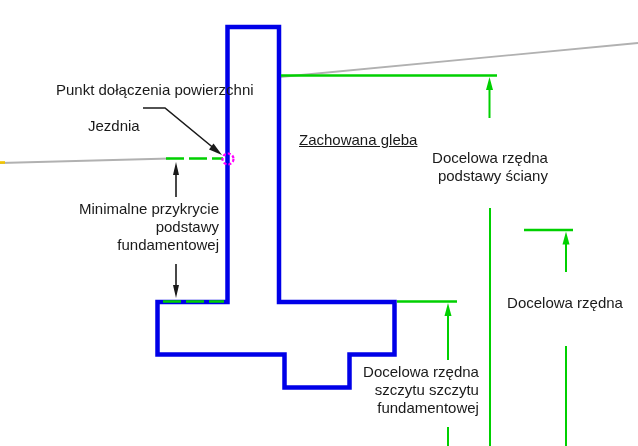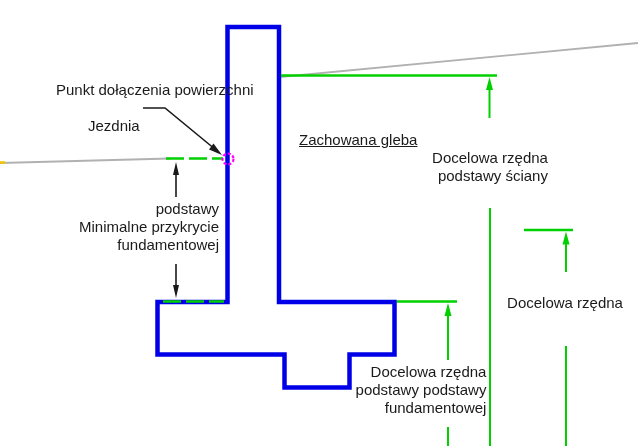--- a/index.html
+++ b/index.html
@@ -75,35 +75,35 @@
     <polygon class="black-fill" points="176,298 173,285 179,285"></polygon>
 
     <circle class="magenta-marker" cx="228" cy="159" r="5.5"></circle>
   </svg>
 
   <div class="lbl" style="left:8px; top:81px;margin-left:48px;">Punkt dołączenia powierzchni</div>
 
   <div class="lbl" style="left:88px; top:117px;">Jezdnia</div>
 
   <div class="lbl center" style="left:149px; top:200px;">
+    <span>Minimalne przykrycie</span>
     <span>podstawy</span>
-    <span>Minimalne przykrycie</span>
     <span>fundamentowej</span>
   </div>
 
   <div class="lbl" style="left:299px; top:131px;text-decoration:underline;">Zachowana gleba</div>
 
   <div class="lbl center" style="left:490px; top:149px;">
     <span>Docelowa rzędna</span>
     <span>podstawy ściany</span>
   </div>
 
   <div class="lbl center" style="left:565px; top:294px;">
     <span>Docelowa rzędna</span>
   </div>
 
   <div class="lbl center" style="left:421px; top:363px;">
     <span>Docelowa rzędna</span>
-    <span>podstawy podstawy</span>
+    <span>szczytu szczytu</span>
     <span>fundamentowej</span>
   </div>
 
 </div>
 
 </body></html>

